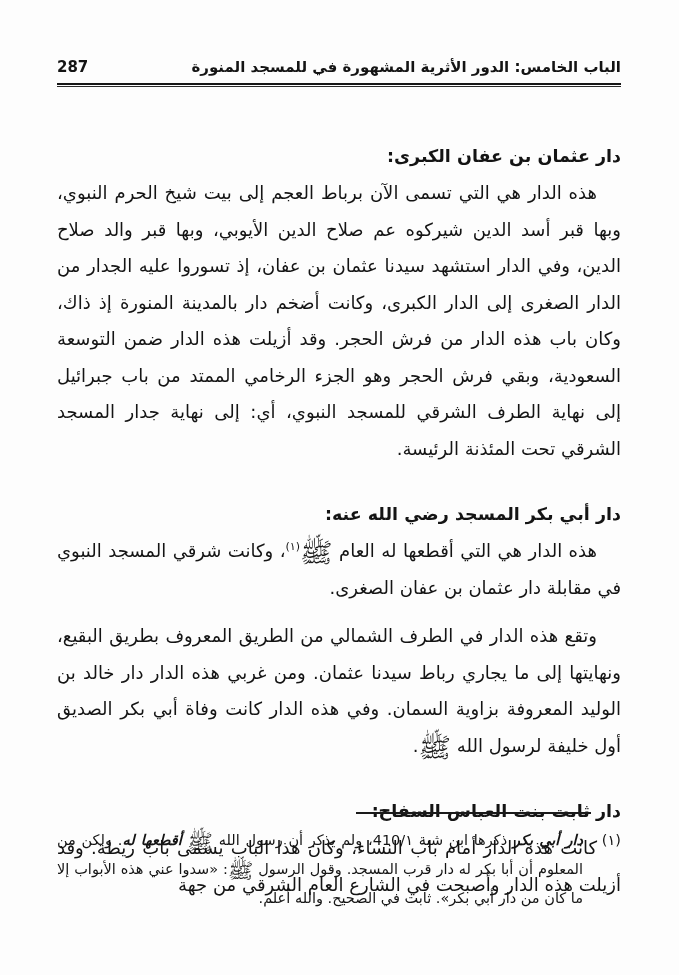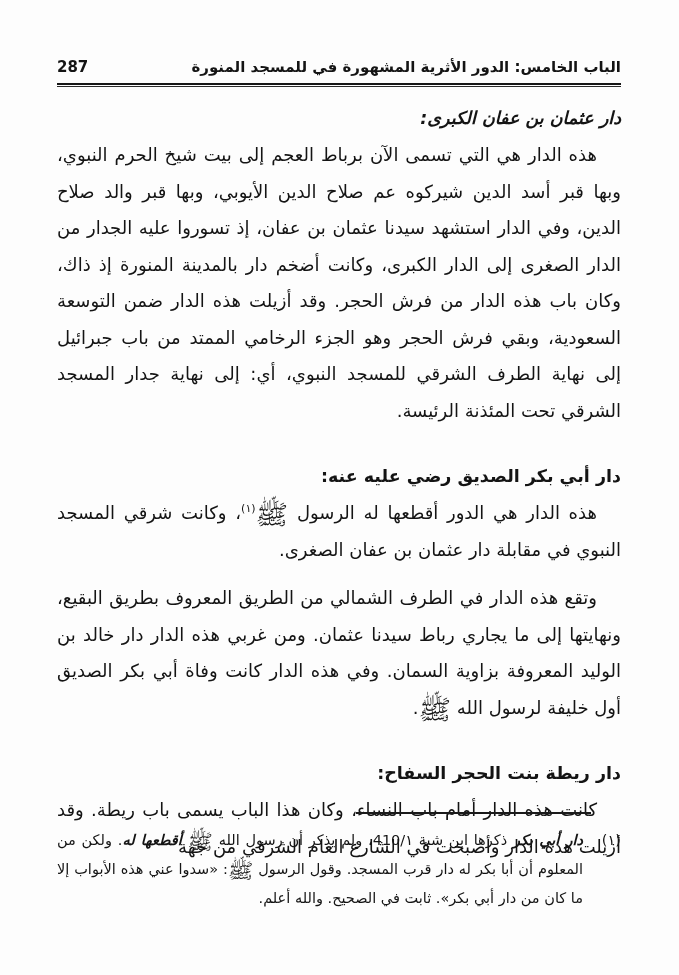--- a/index.html
+++ b/index.html
@@ -36,21 +36,21 @@
     border-bottom: 1px solid #2a2a2a;
     height: 4px;
   }
   
   .section-heading {
     font-size: 17.5px;
     font-weight: bold;
     margin: 34px 0 6px 0;
     line-height: 26px;
   }
-  .section-heading:first-child { margin-top: 18px; font-style: italic; }
+  .section-heading:first-child { margin-top: 56px; }
   .body-par {
     font-size: 18px;
     line-height: 36.5px;
     text-align: justify;
     text-indent: 24px;
     margin: 2px 0 12px 0;
   }
   .b { font-weight: bold; font-style: italic; }
   .sup {
     font-size: 11px;
@@ -100,24 +100,24 @@
 
     <div class="running-head">
       <span>الباب الخامس: الدور الأثرية المشهورة في للمسجد المنورة</span>
       <span>287</span>
     </div>
     <div class="head-rule"></div>
 
     <main id="sections">
         <h2 class="section-heading">دار عثمان بن عفان الكبرى:</h2>
         <p class="body-par"><span>هذه الدار هي التي تسمى الآن برباط العجم إلى بيت شيخ الحرم النبوي، وبها قبر أسد الدين شيركوه عم صلاح الدين الأيوبي، وبها قبر والد صلاح الدين، وفي الدار استشهد سيدنا عثمان بن عفان، إذ تسوروا عليه الجدار من الدار الصغرى إلى الدار الكبرى، وكانت أضخم دار بالمدينة المنورة إذ ذاك، وكان باب هذه الدار من فرش الحجر. وقد أزيلت هذه الدار ضمن التوسعة السعودية، وبقي فرش الحجر وهو الجزء الرخامي الممتد من باب جبرائيل إلى نهاية الطرف الشرقي للمسجد النبوي، أي: إلى نهاية جدار المسجد الشرقي تحت المئذنة الرئيسة.</span></p>
-        <h2 class="section-heading">دار أبي بكر الصديق رضي عليه عنه:</h2>
-        <p class="body-par"><span>هذه الدار هي الدور أقطعها له الرسول </span><span class="saw">ﷺ</span><span class="sup">(١)</span><span>، وكانت شرقي المسجد النبوي في مقابلة دار عثمان بن عفان الصغرى.</span></p>
+        <h2 class="section-heading">دار أبي بكر المسجد رضي الله عنه:</h2>
+        <p class="body-par"><span>هذه الدار هي التي أقطعها له العام </span><span class="saw">ﷺ</span><span class="sup">(١)</span><span>، وكانت شرقي المسجد النبوي في مقابلة دار عثمان بن عفان الصغرى.</span></p>
         <p class="body-par"><span>وتقع هذه الدار في الطرف الشمالي من الطريق المعروف بطريق البقيع، ونهايتها إلى ما يجاري رباط سيدنا عثمان. ومن غربي هذه الدار دار خالد بن الوليد المعروفة بزاوية السمان. وفي هذه الدار كانت وفاة أبي بكر الصديق أول خليفة لرسول الله </span><span class="saw">ﷺ</span><span>.</span></p>
-        <h2 class="section-heading">دار ريطة بنت الحجر السفاح:</h2>
+        <h2 class="section-heading">دار ثابت بنت العباس السفاح:</h2>
         <p class="body-par"><span>كانت هذه الدار أمام باب النساء، وكان هذا الباب يسمى باب ريطة. وقد أزيلت هذه الدار وأصبحت في الشارع العام الشرقي من جهة</span></p>
       </main>
   </div>
 
   <div class="footer">
     <div class="foot-rule"></div>
     <div class="footnote">
       <span class="fn-marker">(١)</span>
       <span id="fn-text"><span class="b">دار أبي بكر</span><span> ذكرها ابن شبة 410/١، ولم يذكر أن رسول الله </span><span class="saw">ﷺ</span><span> </span><span class="b">أقطعها له</span><span>. ولكن من المعلوم أن أبا بكر له دار قرب المسجد. وقول الرسول </span><span class="saw">ﷺ</span><span>: «سدوا عني هذه الأبواب إلا ما كان من دار أبي بكر». ثابت في الصحيح. والله أعلم.</span></span>
     </div>

